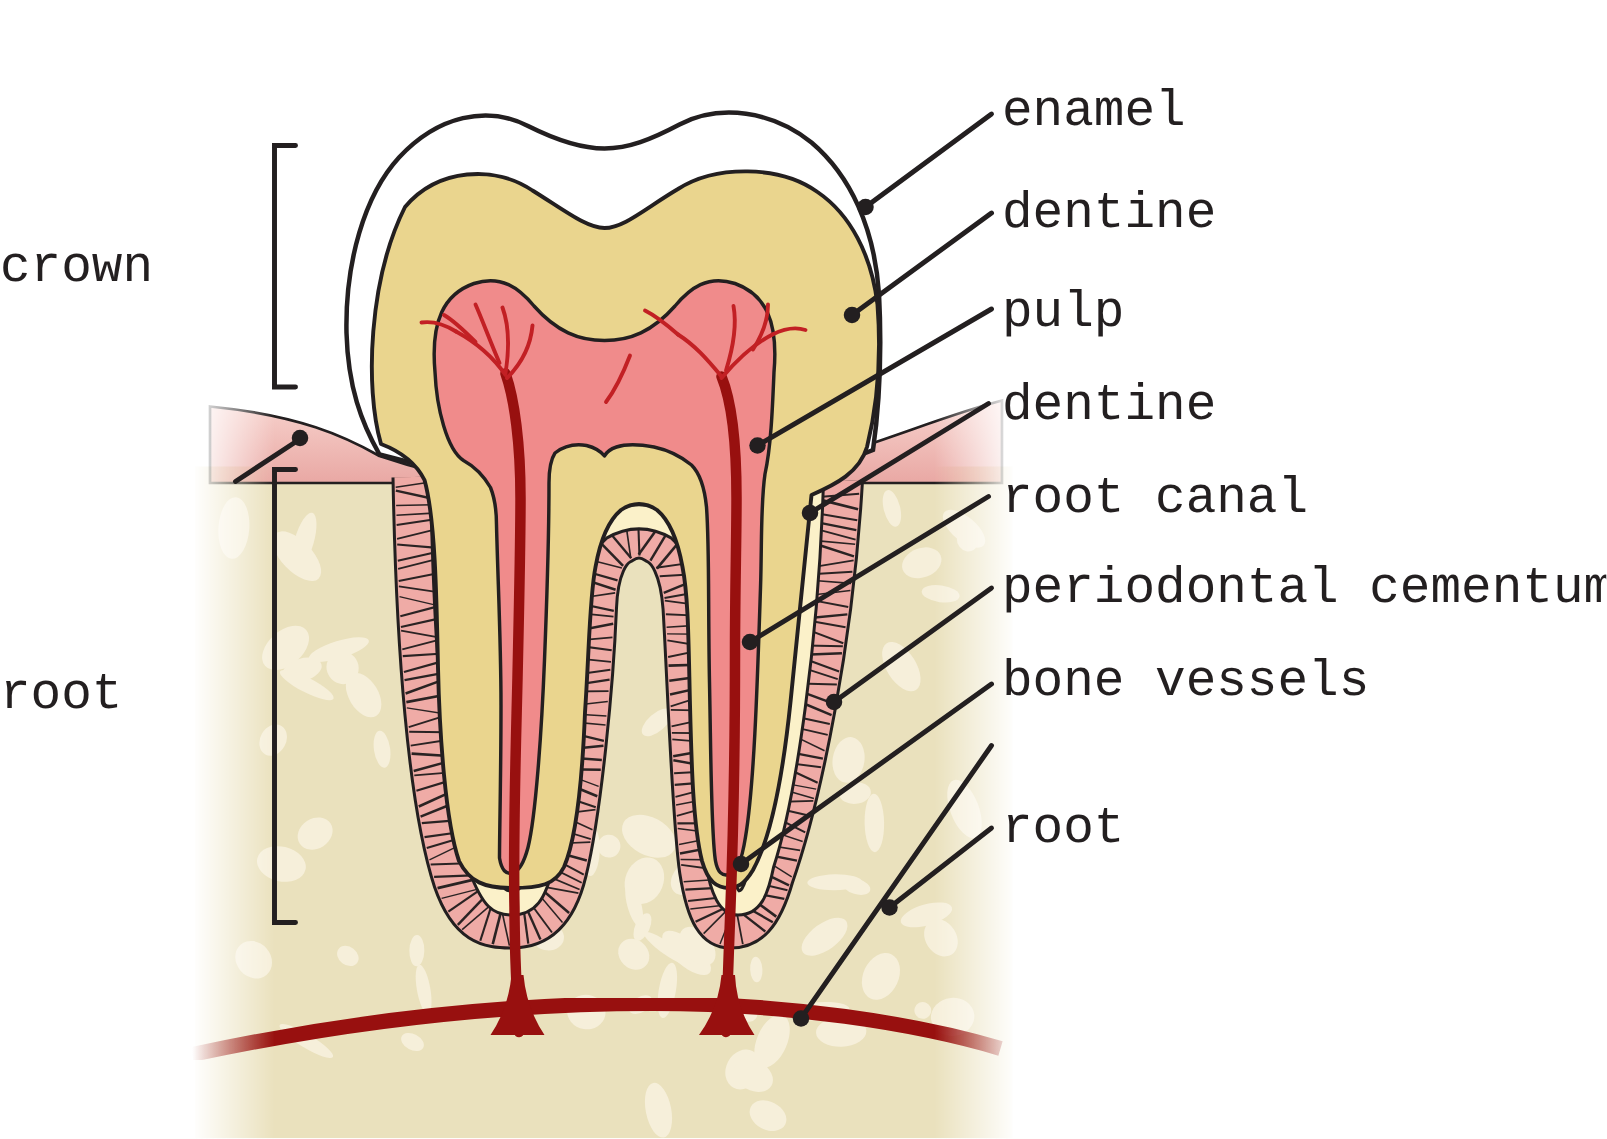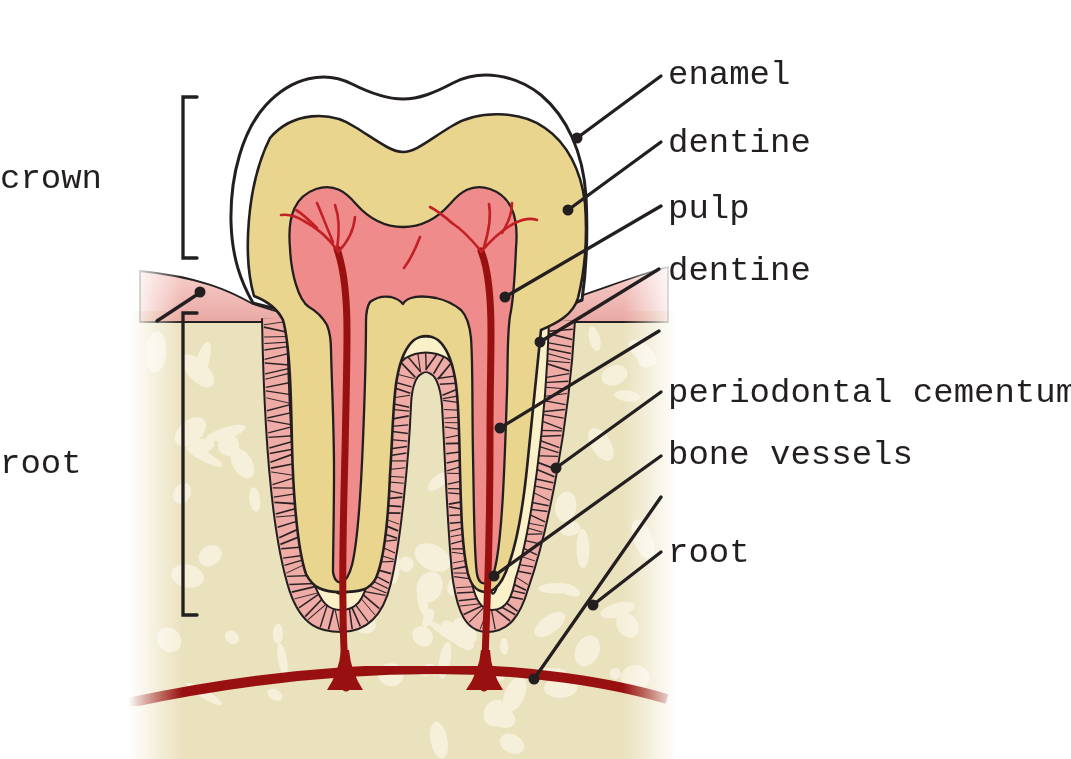--- a/index.html
+++ b/index.html
@@ -433,18 +433,19 @@
     </g>
   </svg>
 
   <div class="lbl lbl-left" style="left:0;top:159px">crown</div>
   <div class="lbl lbl-left" style="left:0;top:444px">root</div>
 
   <div class="lbl lbl-right" style="top:55px">enamel</div>
   <div class="lbl lbl-right" style="top:123px">dentine</div>
   <div class="lbl lbl-right" style="top:189px">pulp</div>
   <div class="lbl lbl-right" style="top:251px">dentine</div>
+  <div class="lbl lbl-right" style="top:313px">root canal</div>
   <div class="lbl lbl-right" style="top:373px">periodontal cementum</div>
   <div class="lbl lbl-right" style="top:435px">
     <div>bone vessels</div>
   </div>
   <div class="lbl lbl-right" style="top:533px">root</div>
 </div>
 
 </body></html>

